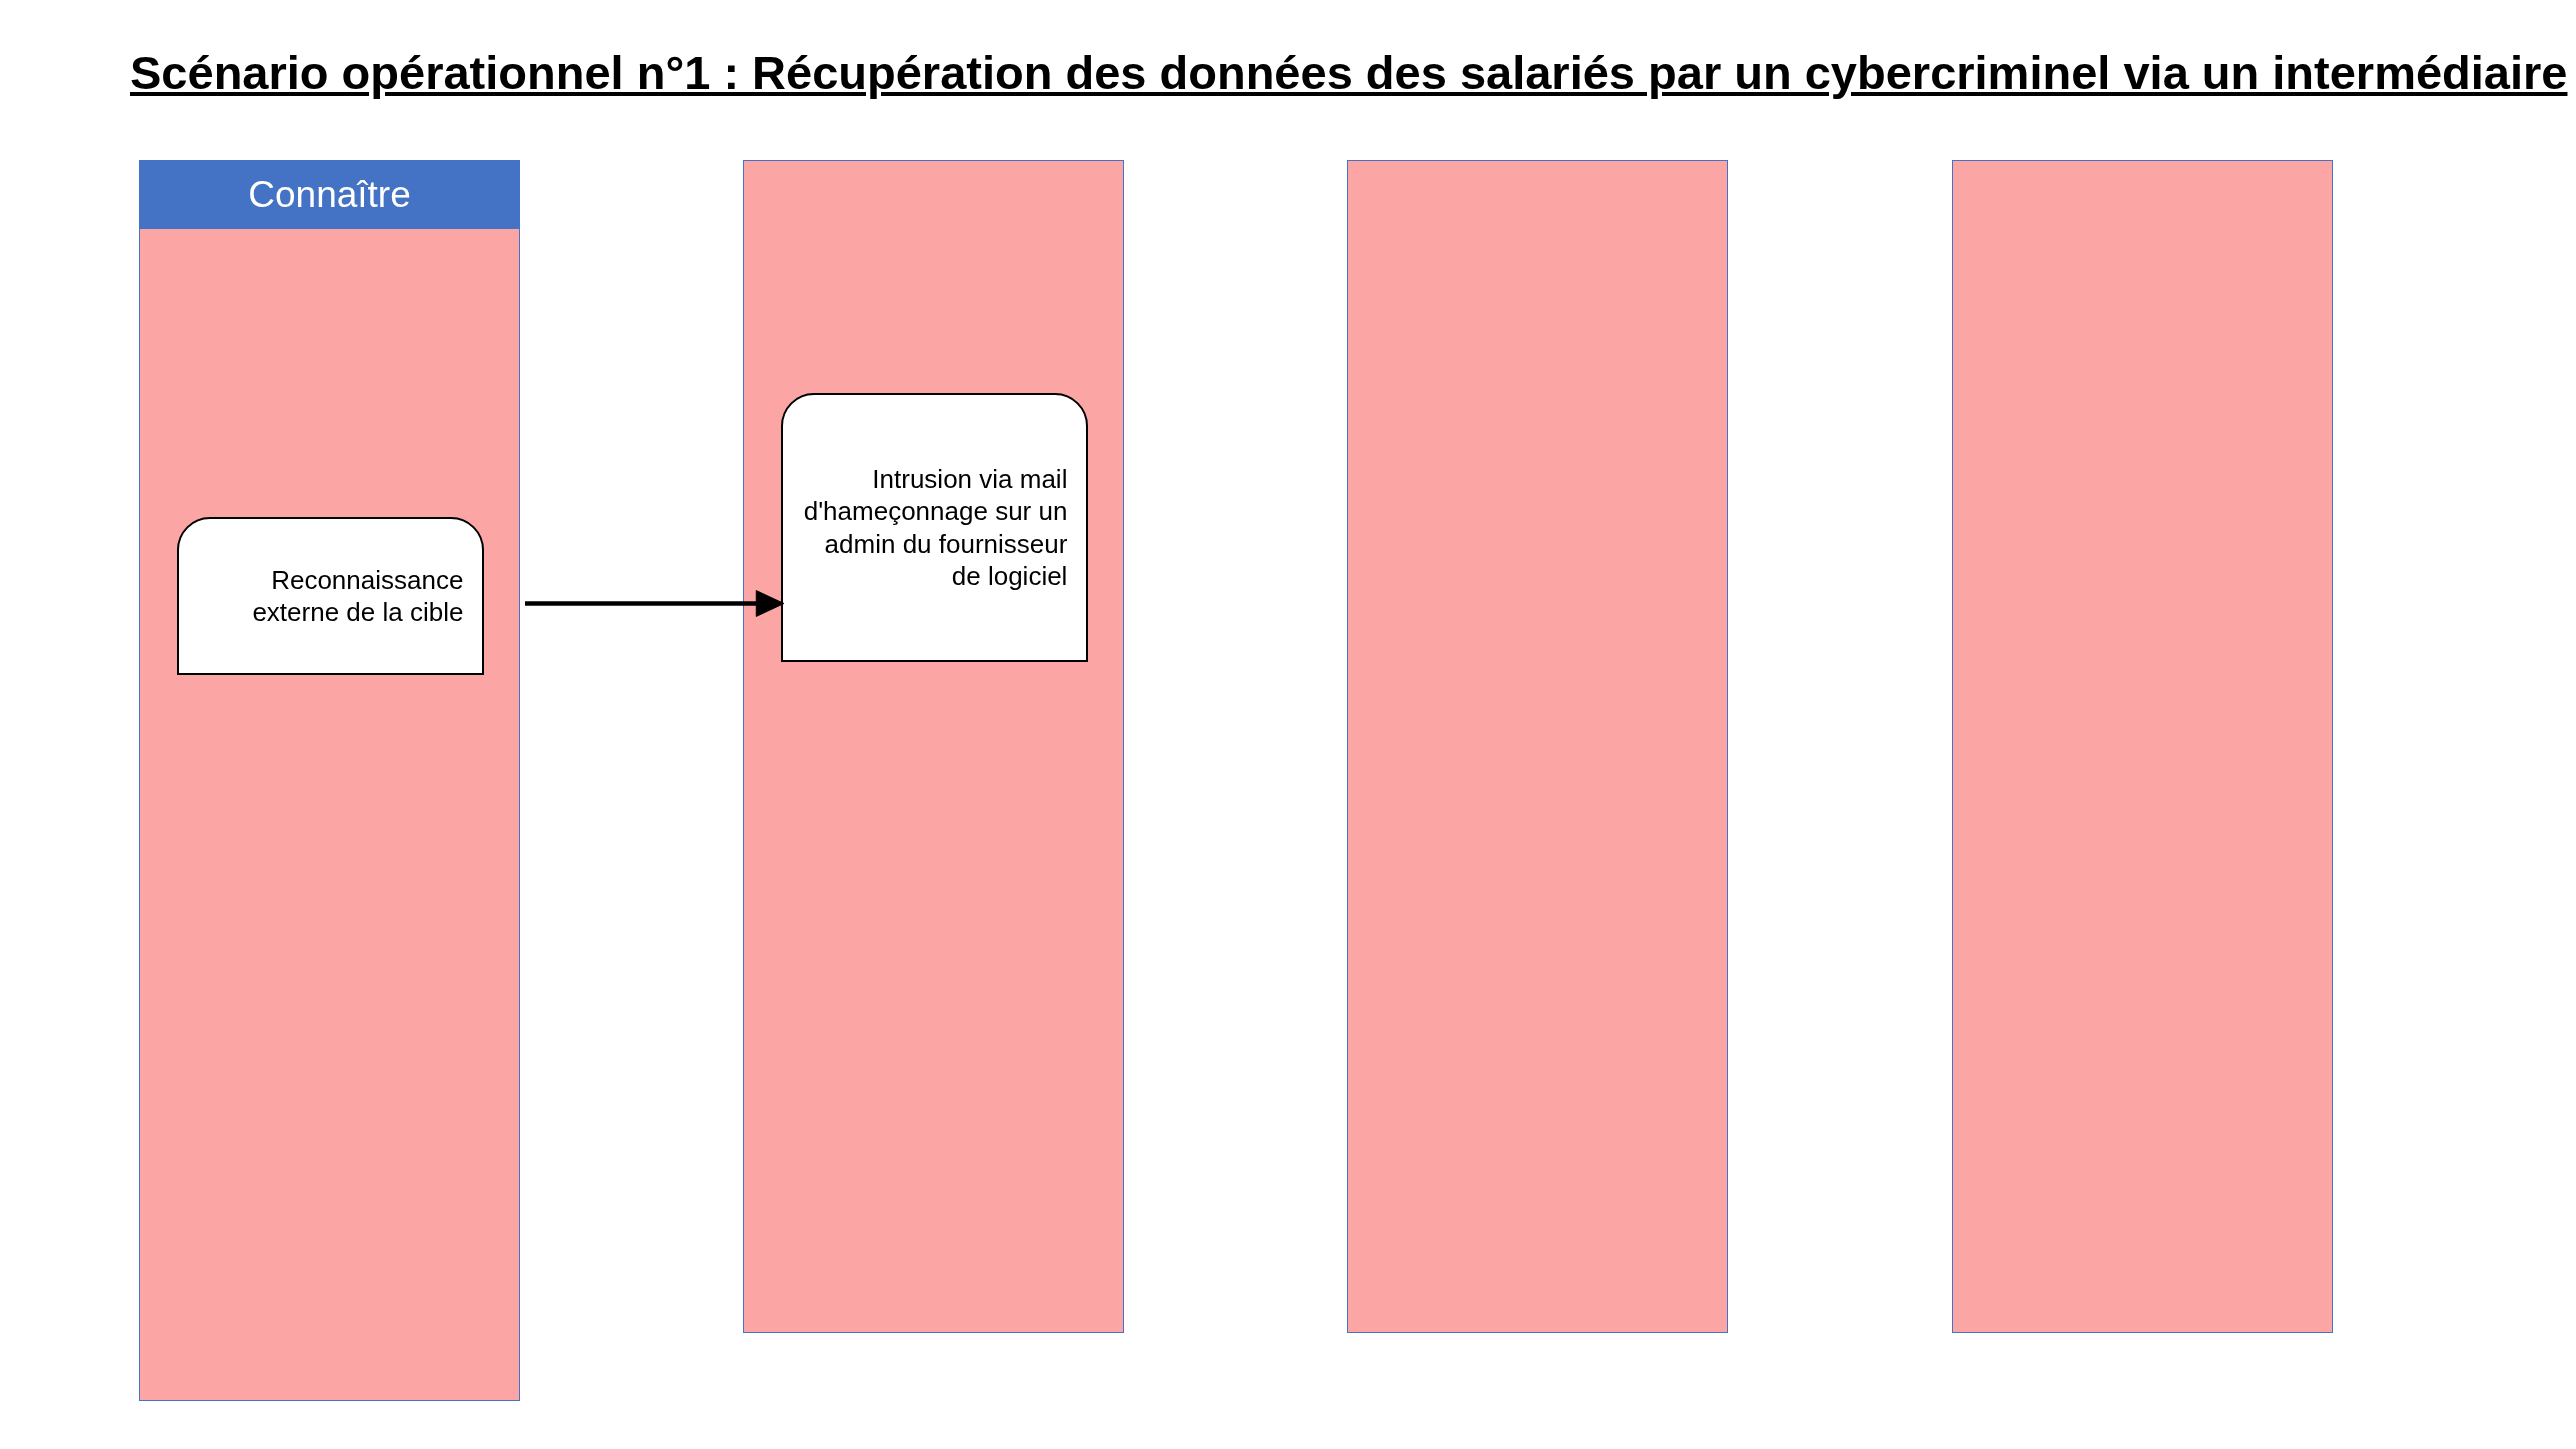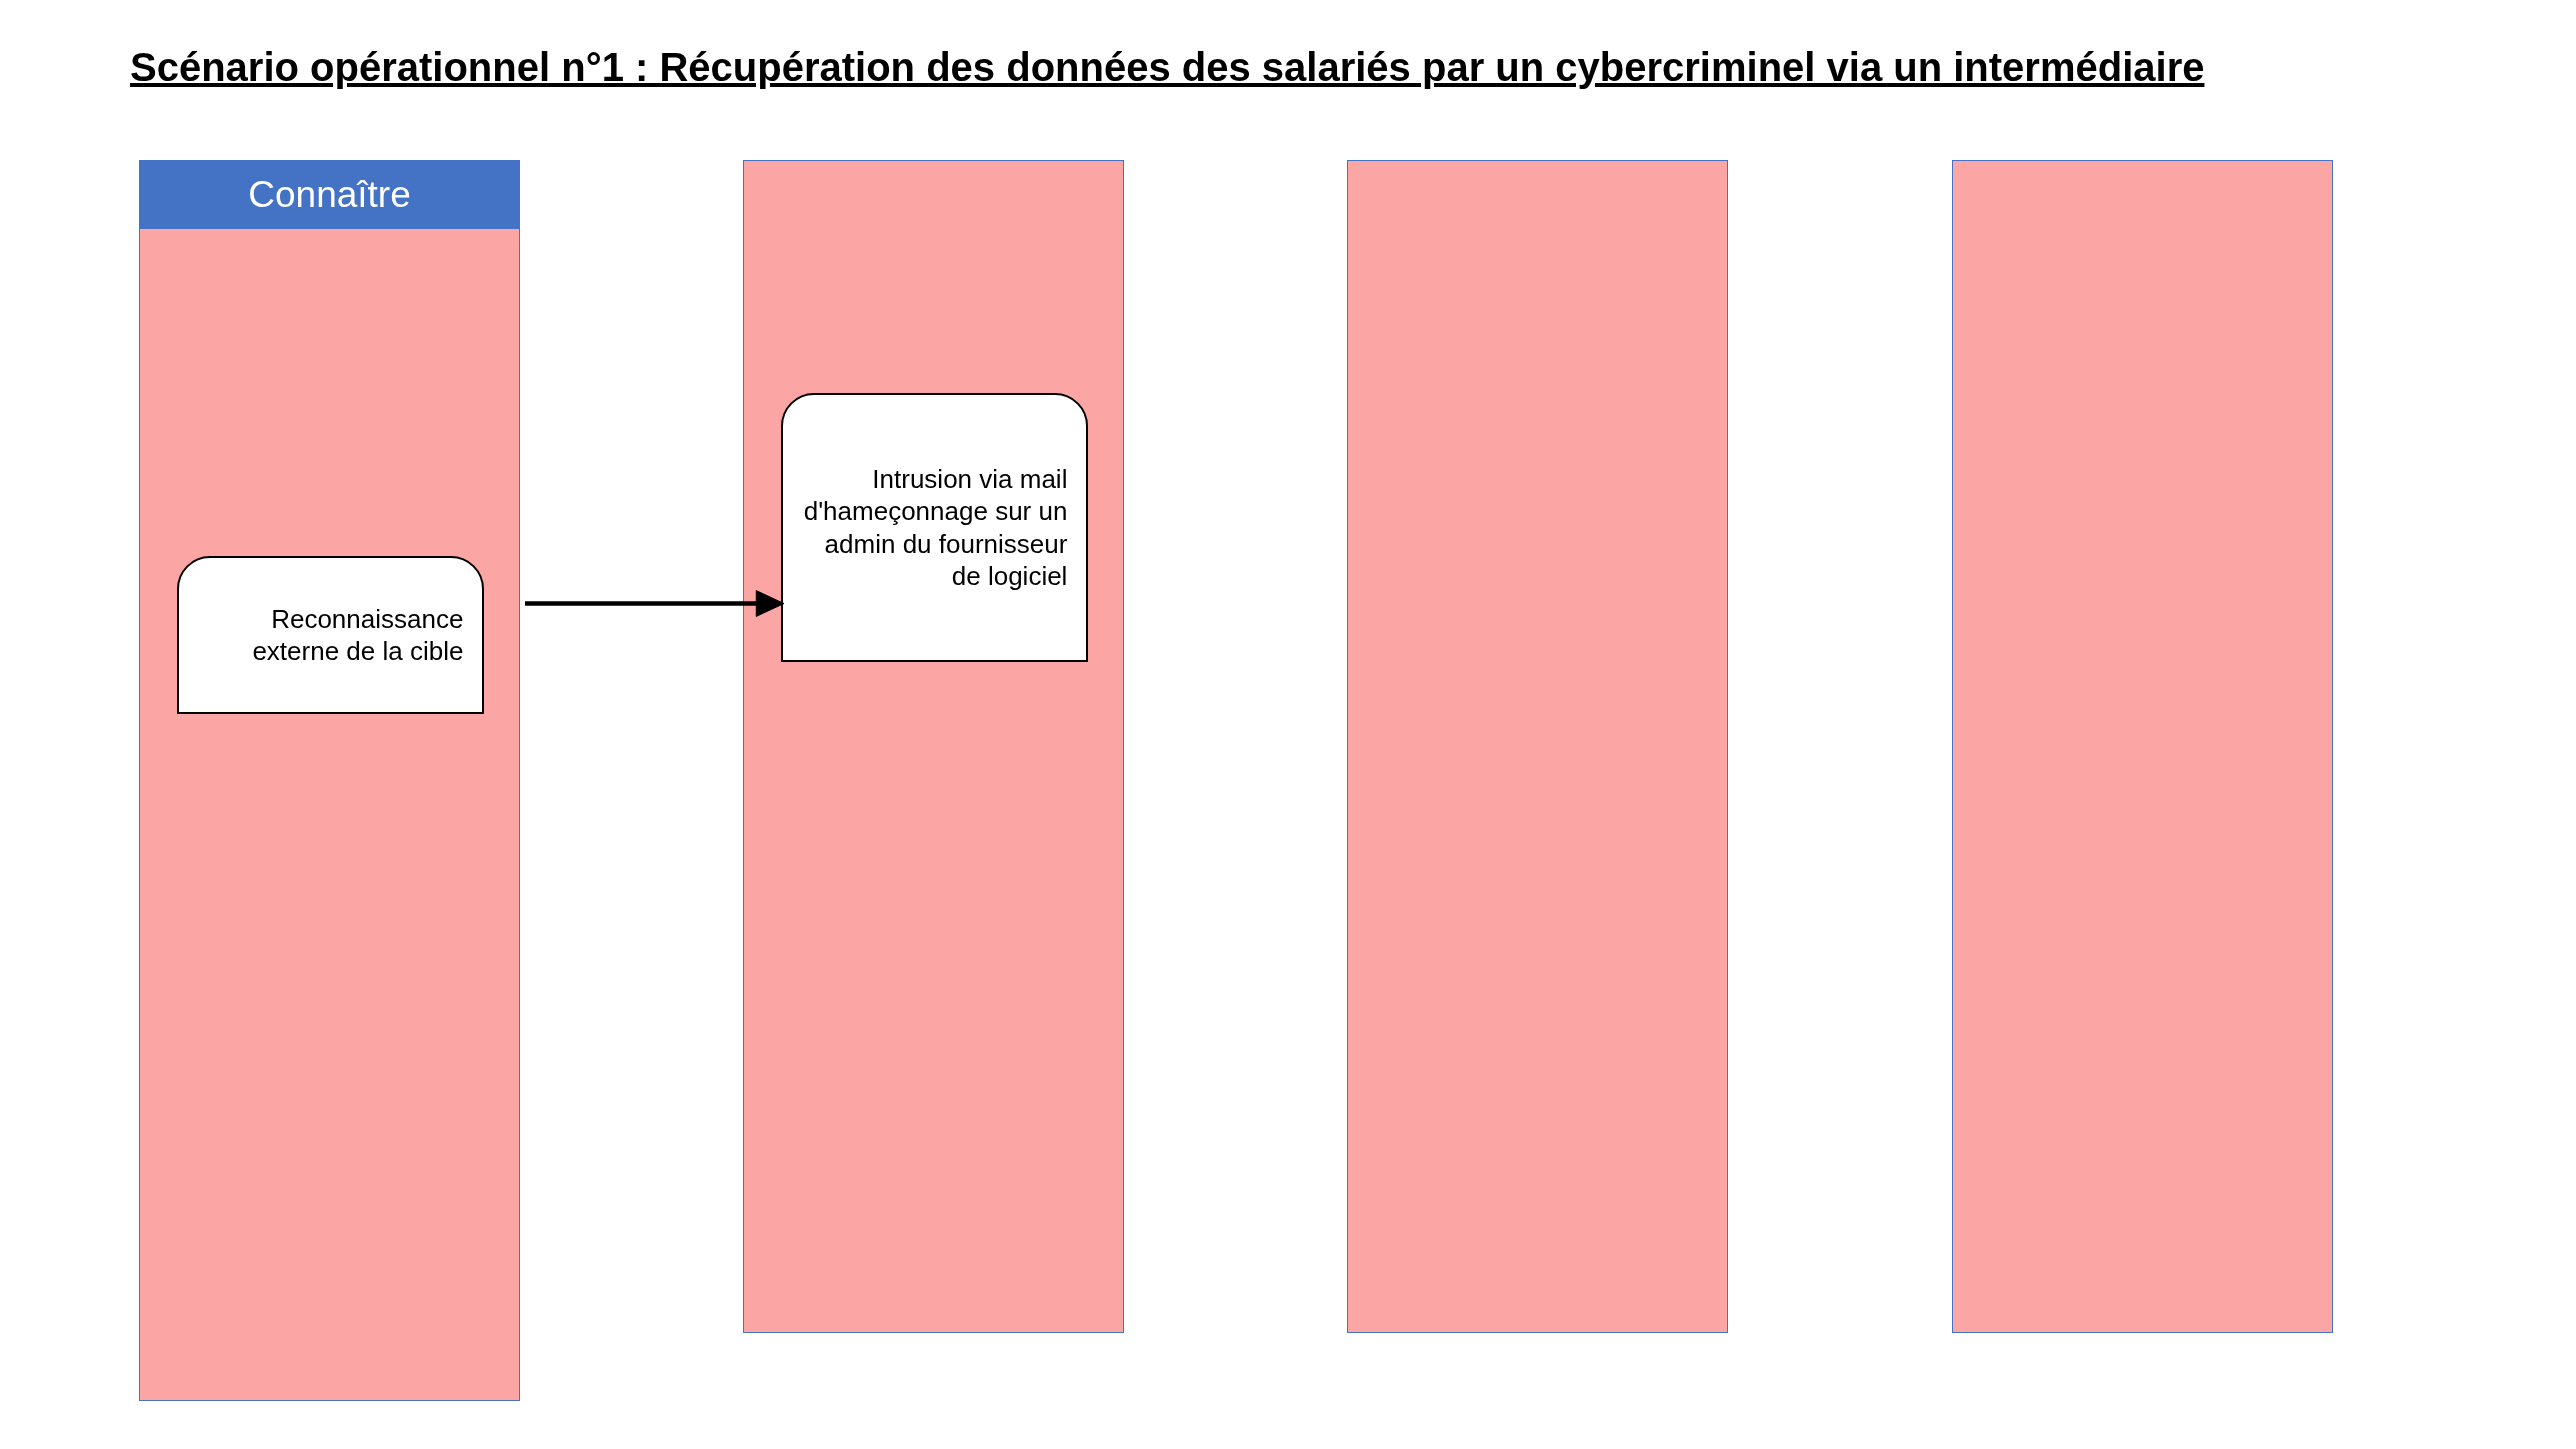--- a/index.html
+++ b/index.html
@@ -7,21 +7,21 @@
       font-family: Arial, Helvetica, sans-serif;
       background: #ffffff;
       width: 2576px;
       height: 1450px;
       position: relative;
     }
     .title {
       position: absolute;
       top: 45px;
       left: 130px;
-      font-size: 40px;
+      font-size: 47px;
       font-weight: bold;
       text-decoration: underline;
       color: #000000;
     }
     .column {
       position: absolute;
       width: 381px;
       background: #fca5a5;
       border: 1.9px solid #4472c4;
     }
@@ -58,21 +58,21 @@
     }
   </style>
 </head>
 <body>
 
 <div class="title">Scénario opérationnel n°1 : Récupération des données des salariés par un cybercriminel via un intermédiaire</div>
 
 <div class="column" style="top:160px; left:139px;">
   <div class="column-header">Connaître</div>
   <div class="column-body">
-    <div class="node" style="top:288px; left:37px; width:307px; height:158px;margin-top:39px;">
+    <div class="node" style="top:288px; left:37px; width:307px; height:158px;">
       <span>Reconnaissance externe de la cible</span>
     </div>
   </div>
 </div>
 
 <div class="column" style="top:160px; left:743px;">
   <div class="column-body">
     <div class="node" style="top:232px; left:37px; width:307px; height:269px;">
       <span>Intrusion via mail d'hameçonnage sur un admin du fournisseur de logiciel</span>
     </div>

